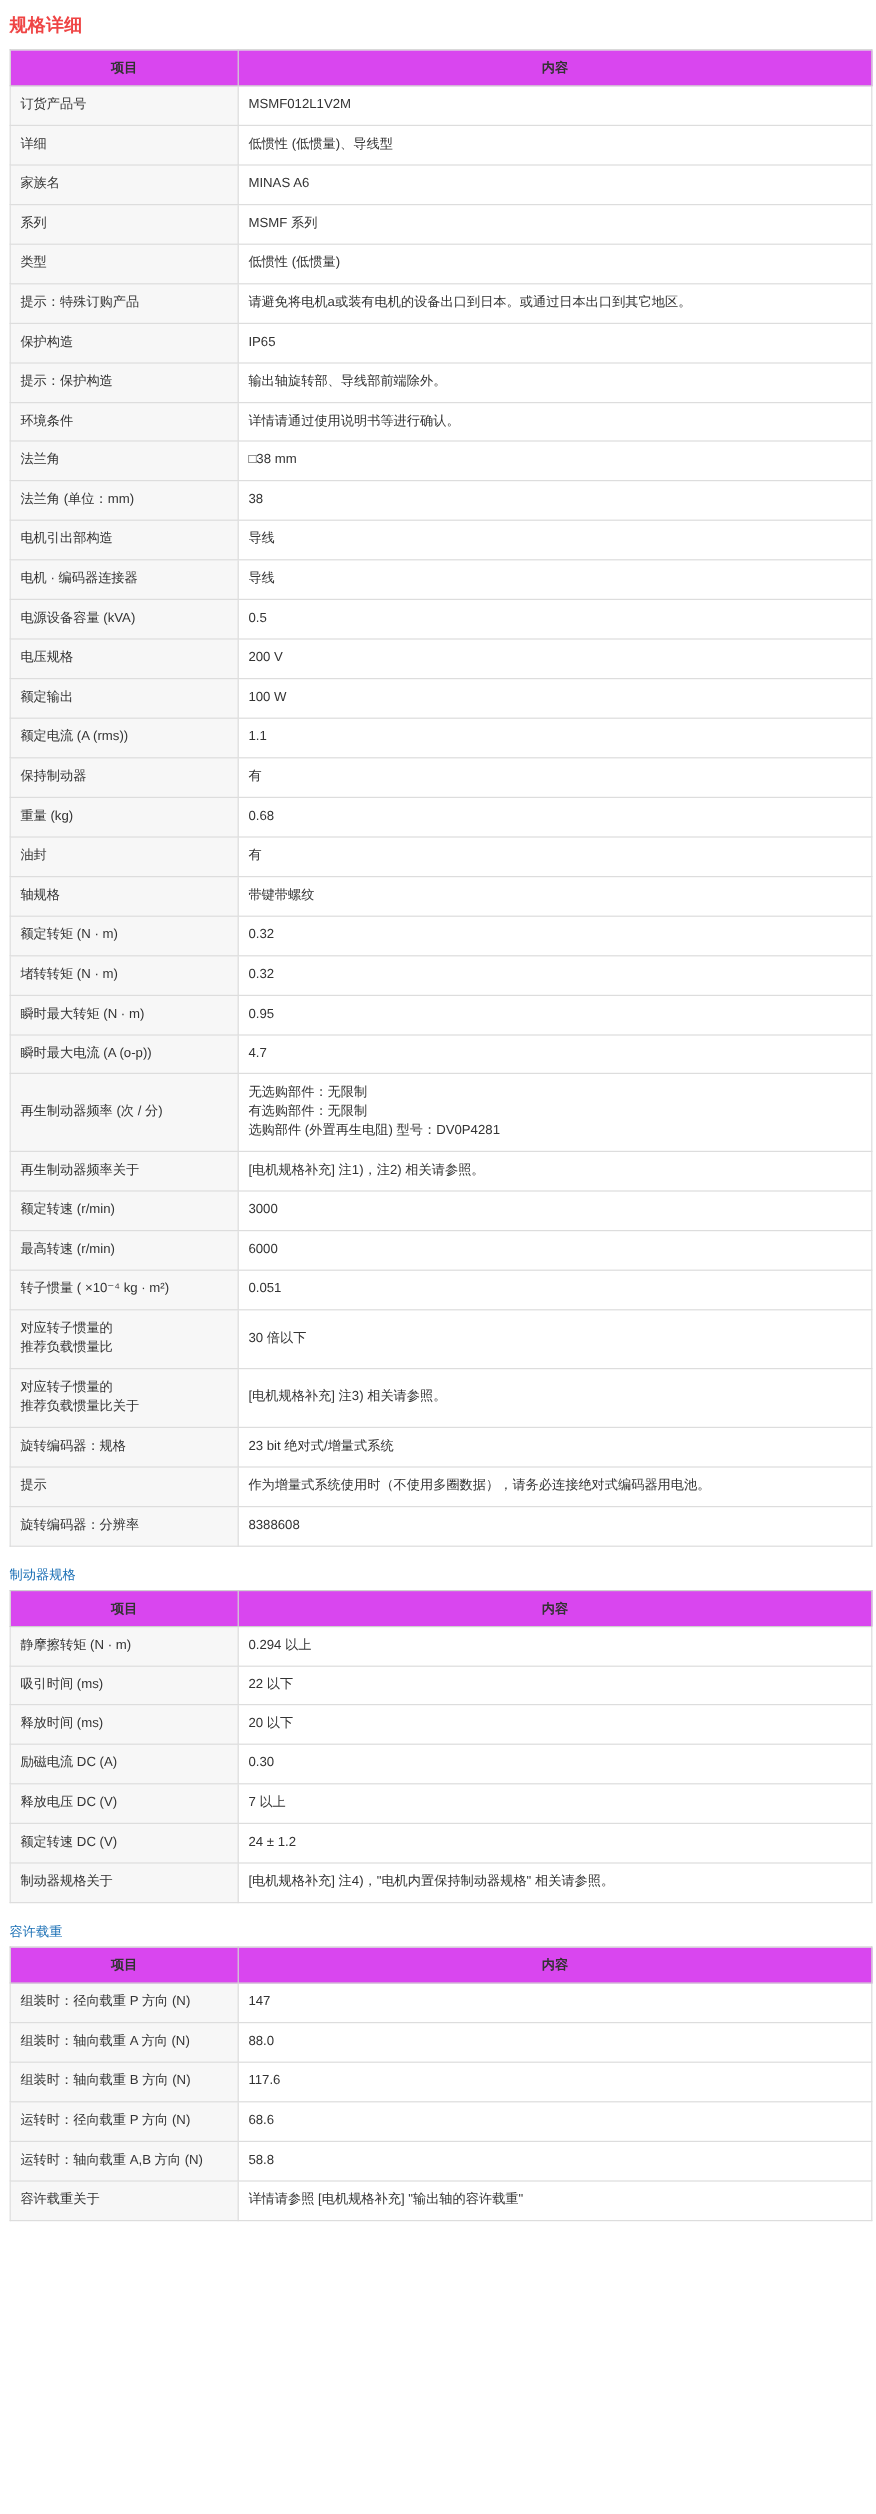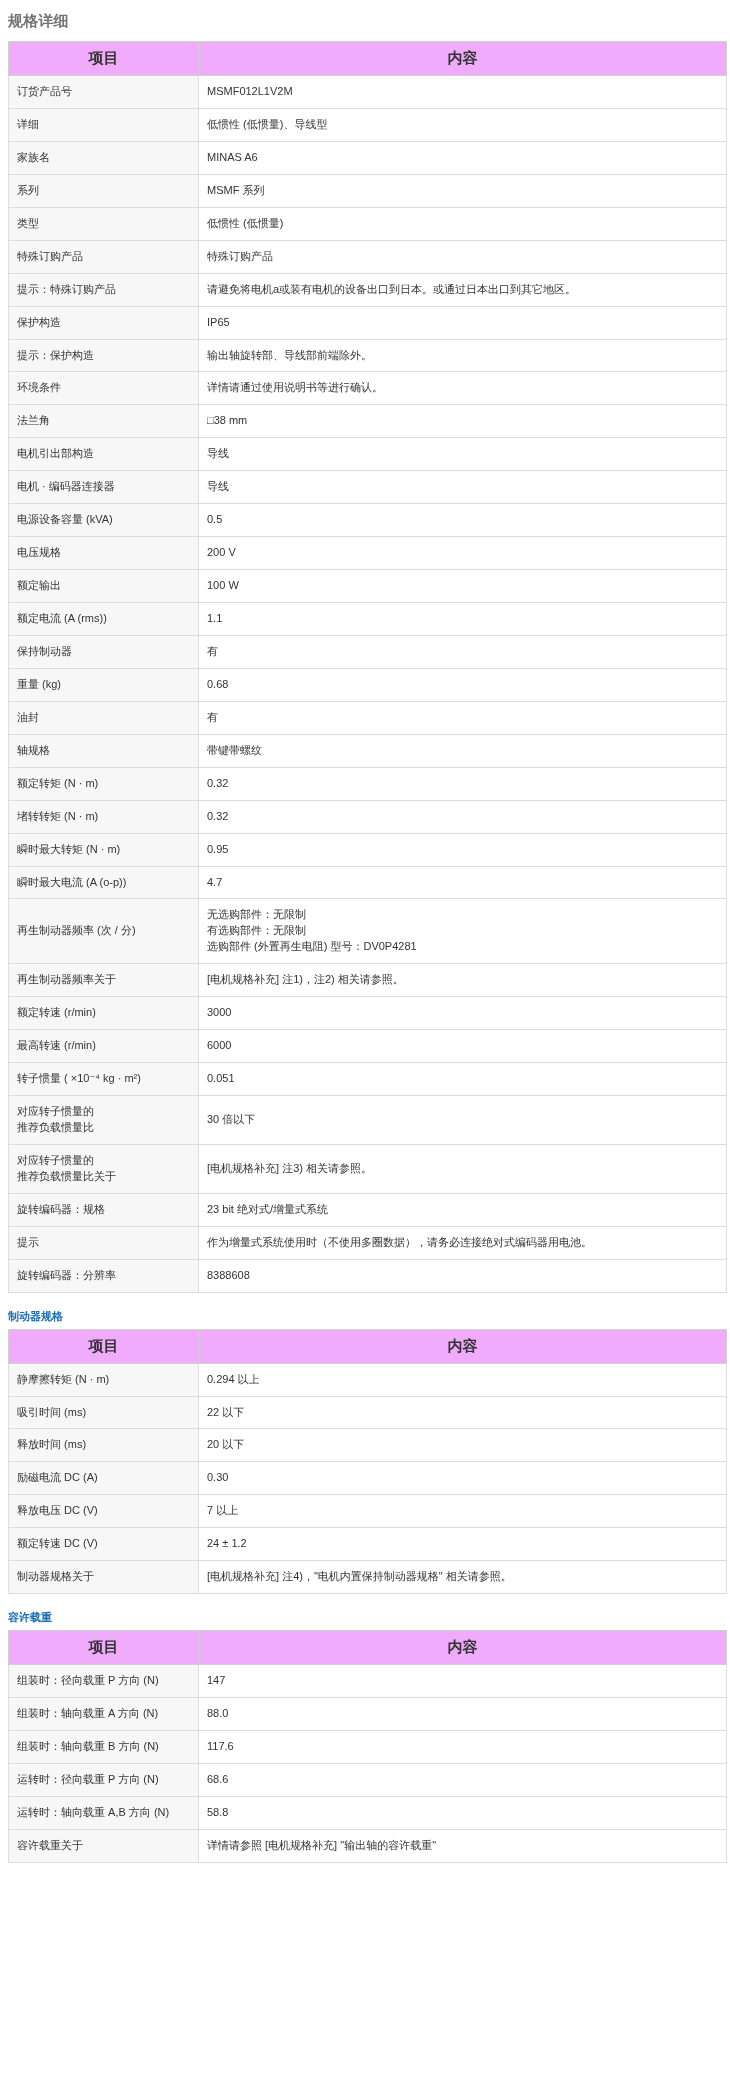--- a/index.html
+++ b/index.html
@@ -14,47 +14,47 @@
     -webkit-font-smoothing: antialiased;
   }
   .page {
     width: 730px;
     box-sizing: border-box;
     padding: 8px 6px 12px 6px;
   }
   h1.page-title {
     font-size: 15px;
     font-weight: bold;
-    color: #737373;
+    color: #ef4444;
     margin: 4px 0 10px 2px;
     letter-spacing: 0.2px;
   }
   h2.section-title {
     font-size: 11px;
-    font-weight: bold;
+    font-weight: normal;
     color: #1a6fb5;
     margin: 16px 0 5px 2px;
   }
   table.spec {
     width: 718px;
     border-collapse: collapse;
     table-layout: fixed;
     font-size: 11px;
     margin: 0 0 0 2px;
   }
   table.spec col.c1 { width: 190px; }
   table.spec col.c2 { width: 528px; }
   table.spec thead th {
-    background: #f0abfc;
+    background: #d946ef;
     border: 1px solid #d0d0d0;
     font-weight: bold;
     color: #333333;
     text-align: center;
     padding: 7px 4px;
-    font-size: 15px;
+    font-size: 11px;
   }
   table.spec tbody td {
     border: 1px solid #dddddd;
     padding: 8px 8px;
     vertical-align: middle;
     line-height: 1.45;
     color: #333333;
   }
   table.spec tbody tr td:first-child {
     background: #f7f7f7;
@@ -101,42 +101,42 @@
           </tr>
           <tr>
             <td class="multiline">系列</td>
             <td class="multiline">MSMF 系列</td>
           </tr>
           <tr>
             <td class="multiline">类型</td>
             <td class="multiline">低惯性 (低惯量)</td>
           </tr>
           <tr>
-            <td class="multiline">特殊订购产品</td>
-            <td class="multiline">特殊订购产品</td>
-          </tr>
-          <tr>
             <td class="multiline">提示：特殊订购产品</td>
             <td class="multiline">请避免将电机a或装有电机的设备出口到日本。或通过日本出口到其它地区。</td>
           </tr>
           <tr>
             <td class="multiline">保护构造</td>
             <td class="multiline">IP65</td>
           </tr>
           <tr>
             <td class="multiline">提示：保护构造</td>
             <td class="multiline">输出轴旋转部、导线部前端除外。</td>
           </tr>
           <tr>
             <td class="multiline">环境条件</td>
             <td class="multiline">详情请通过使用说明书等进行确认。</td>
           </tr>
           <tr>
             <td class="multiline">法兰角</td>
             <td class="multiline">□38 mm</td>
+          </tr>
+          <tr>
+            <td class="multiline">法兰角 (单位：mm)</td>
+            <td class="multiline">38</td>
           </tr>
           <tr>
             <td class="multiline">电机引出部构造</td>
             <td class="multiline">导线</td>
           </tr>
           <tr>
             <td class="multiline">电机 · 编码器连接器</td>
             <td class="multiline">导线</td>
           </tr>
           <tr>

